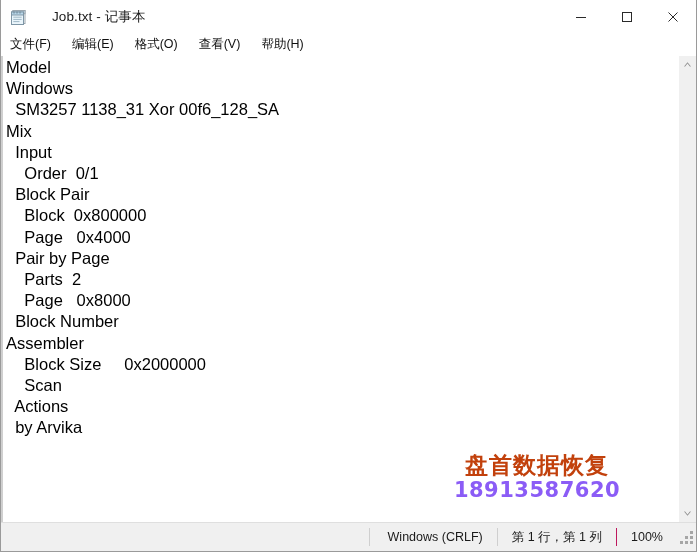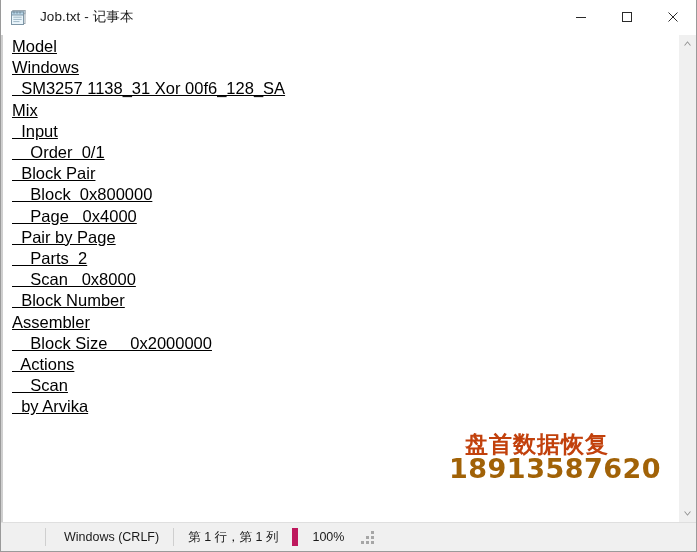--- a/index.html
+++ b/index.html
@@ -30,21 +30,21 @@
     background: #ffffff;
     display: flex;
     align-items: center;
     position: relative;
     border-bottom: 1px solid #ffffff;
   }
   .title-left {
     display: flex;
     align-items: center;
     padding-left: 9px;
-    gap: 12px;
+    gap: 24px;
   }
   .app-icon {
     width: 18px;
     height: 18px;
     position: relative;
     flex: 0 0 auto;
   }
   .title-text {
     font-size: 13.5px;
     color: #1a1a1a;
@@ -97,23 +97,22 @@
   .edge-left {
     width: 2px;
     min-width: 2px;
     background: linear-gradient(to right, #ffffff 0px, #a0a0a0 1px, #ffffff 2px);
   }
   .text-area {
     flex: 1 1 auto;
     position: relative;
     background: #ffffff;
     overflow: hidden;
-    padding-left: 9px;
+    padding-left: 3px;
     padding-top: 1px;
-    text-decoration: underline;
   }
   .doc-line {
     font-family: "Liberation Sans", "DejaVu Sans", sans-serif;
     font-size: 16.5px;
     line-height: 21.2px;
     color: #000000;
     white-space: pre;
     letter-spacing: 0px;
   }
 
@@ -131,23 +130,23 @@
     font-family: "DejaVu Sans", sans-serif;
     font-size: 23px;
     font-weight: bold;
     color: #c2410c;
     letter-spacing: 1px;
     line-height: 26px;
     white-space: nowrap;
   }
   .wm-phone {
     font-family: "DejaVu Sans", sans-serif;
-    font-size: 27px;
+    font-size: 21px;
     font-weight: bold;
-    color: #a16207;
+    color: #8b5cf6;
     letter-spacing: .5px;
     line-height: 24px;
     white-space: nowrap;
   }
 
   
   .vscroll {
     width: 17px;
     min-width: 17px;
     background: #f0f0f0;
@@ -167,37 +166,37 @@
   .sb-track { flex: 1 1 auto; width: 17px; }
 
   
   .statusbar {
     height: 28px;
     min-height: 28px;
     background: #f0f0f0;
     border-top: 1px solid #dfdfdf;
     display: flex;
     align-items: center;
-    justify-content: flex-start;
+    justify-content: flex-end;
     position: relative;
     font-size: 12.5px;
     color: #1a1a1a;
     padding-left: 44px;
   }
   .sb-cell {
     padding: 0 14px;
     height: 18px;
     line-height: 18px;
     display: flex;
     align-items: center;
     white-space: nowrap;
     border-left: 1px solid #cfcfcf;
   }
   .sb-cell.first { padding-left: 18px; }
-  .sb-cell.last { border-left: 6px solid #be185d; padding-right: 8px; }
+  .sb-cell.last { border-left: 1px solid #be185d; padding-right: 8px; }
   .grip {
     width: 14px;
     height: 14px;
     margin-right: 3px;
     margin-left: 8px;
     position: relative;
   }
   .grip i {
     position: absolute;
     width: 3px;
@@ -243,43 +242,50 @@
       </div>
       <div class="win-btn close">
         <svg width="12" height="12" viewBox="0 0 12 12" xmlns="http://www.w3.org/2000/svg">
           <line x1="1.5" y1="1.5" x2="10.5" y2="10.5" stroke="#2a2a2a" stroke-width="1"></line>
           <line x1="10.5" y1="1.5" x2="1.5" y2="10.5" stroke="#2a2a2a" stroke-width="1"></line>
         </svg>
       </div>
     </div>
   </div>
 
+  <div class="menubar">
+    <div class="menu-item">文件(F)</div>
+    <div class="menu-item">编辑(E)</div>
+    <div class="menu-item">格式(O)</div>
+    <div class="menu-item">查看(V)</div>
+    <div class="menu-item">帮助(H)</div>
+  </div>
 
   <div class="editor-wrap">
     <div class="edge-left"></div>
 
     <div class="text-area" id="text-area">
 
       <div class="doc-line">Model</div>
         <div class="doc-line">Windows</div>
         <div class="doc-line">  SM3257 1138_31 Xor 00f6_128_SA</div>
         <div class="doc-line">Mix</div>
         <div class="doc-line">  Input</div>
         <div class="doc-line">    Order  0/1</div>
         <div class="doc-line">  Block Pair</div>
         <div class="doc-line">    Block  0x800000</div>
         <div class="doc-line">    Page   0x4000</div>
         <div class="doc-line">  Pair by Page</div>
         <div class="doc-line">    Parts  2</div>
-        <div class="doc-line">    Scan   0x8000</div>
+        <div class="doc-line">    Page   0x8000</div>
         <div class="doc-line">  Block Number</div>
         <div class="doc-line">Assembler</div>
         <div class="doc-line">    Block Size     0x2000000</div>
+        <div class="doc-line">    Scan</div>
         <div class="doc-line">  Actions</div>
-        <div class="doc-line">    Scan</div>
         <div class="doc-line">  by Arvika</div>
         <div class="watermark">
         <div class="wm-cn">盘首数据恢复</div>
         <div class="wm-phone">18913587620</div>
       </div>
     </div>
 
     <div class="vscroll">
       <div class="sb-arrow">
         <svg width="9" height="7" viewBox="0 0 9 7" xmlns="http://www.w3.org/2000/svg">

